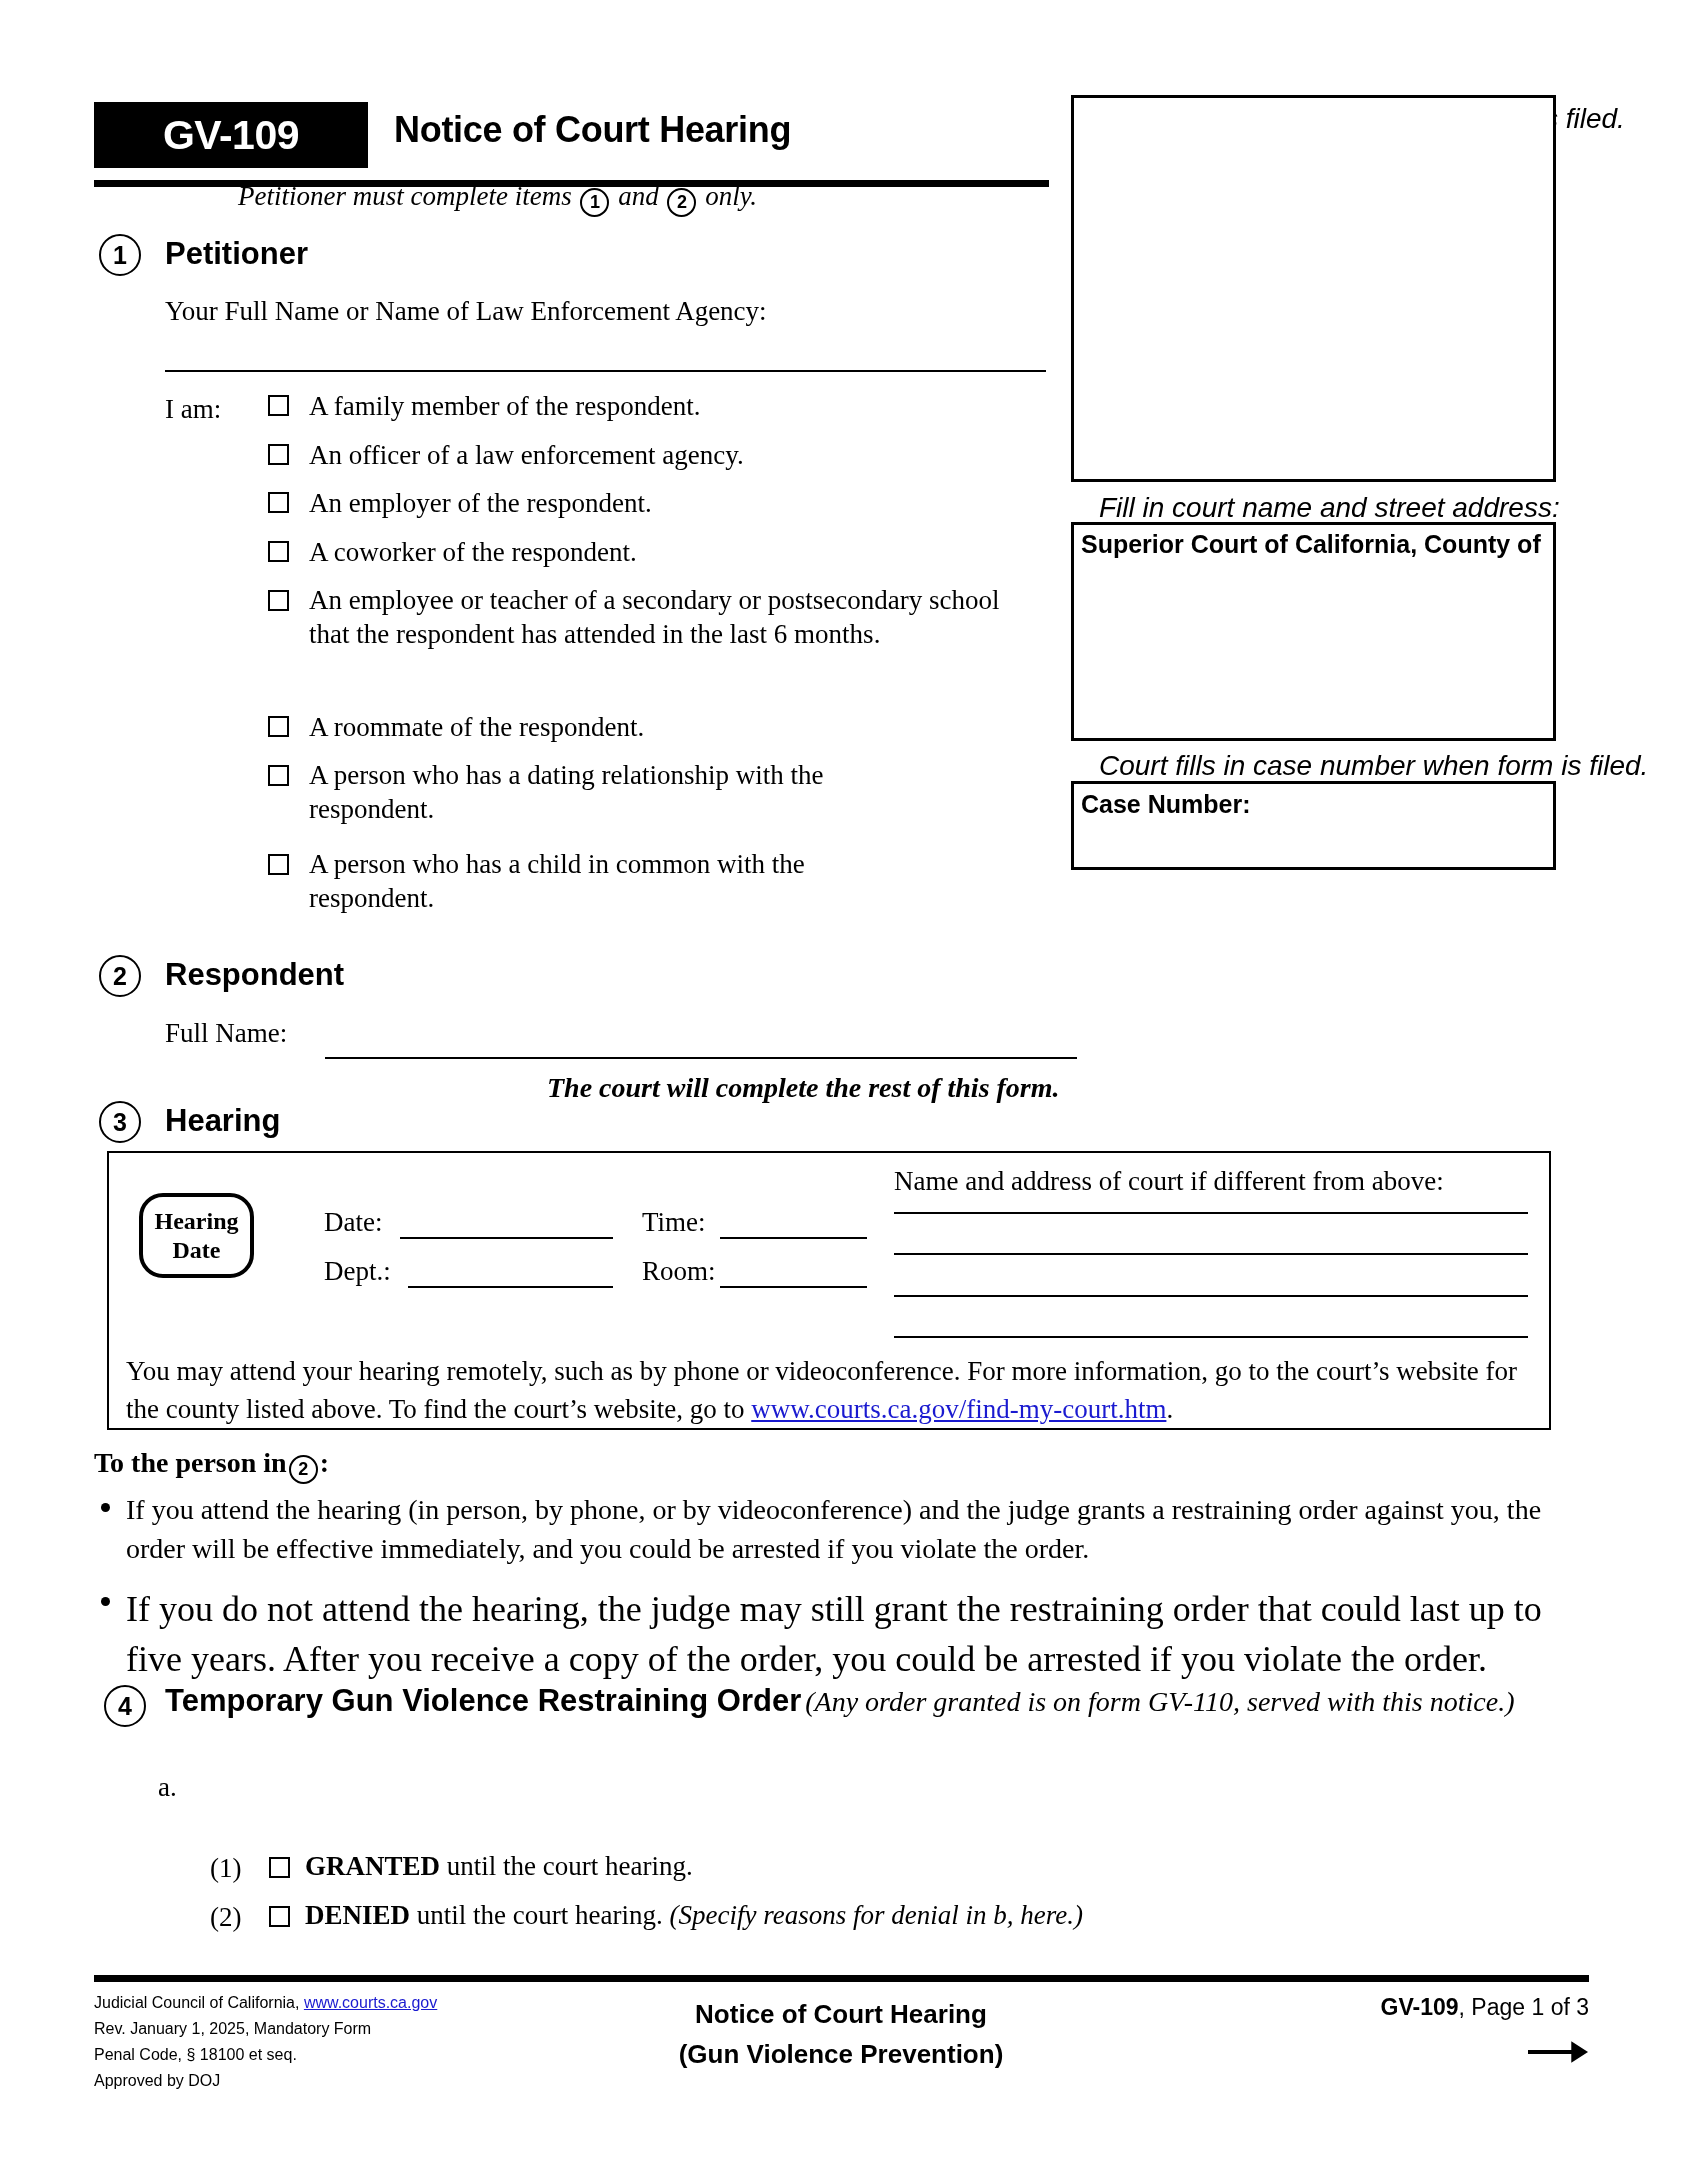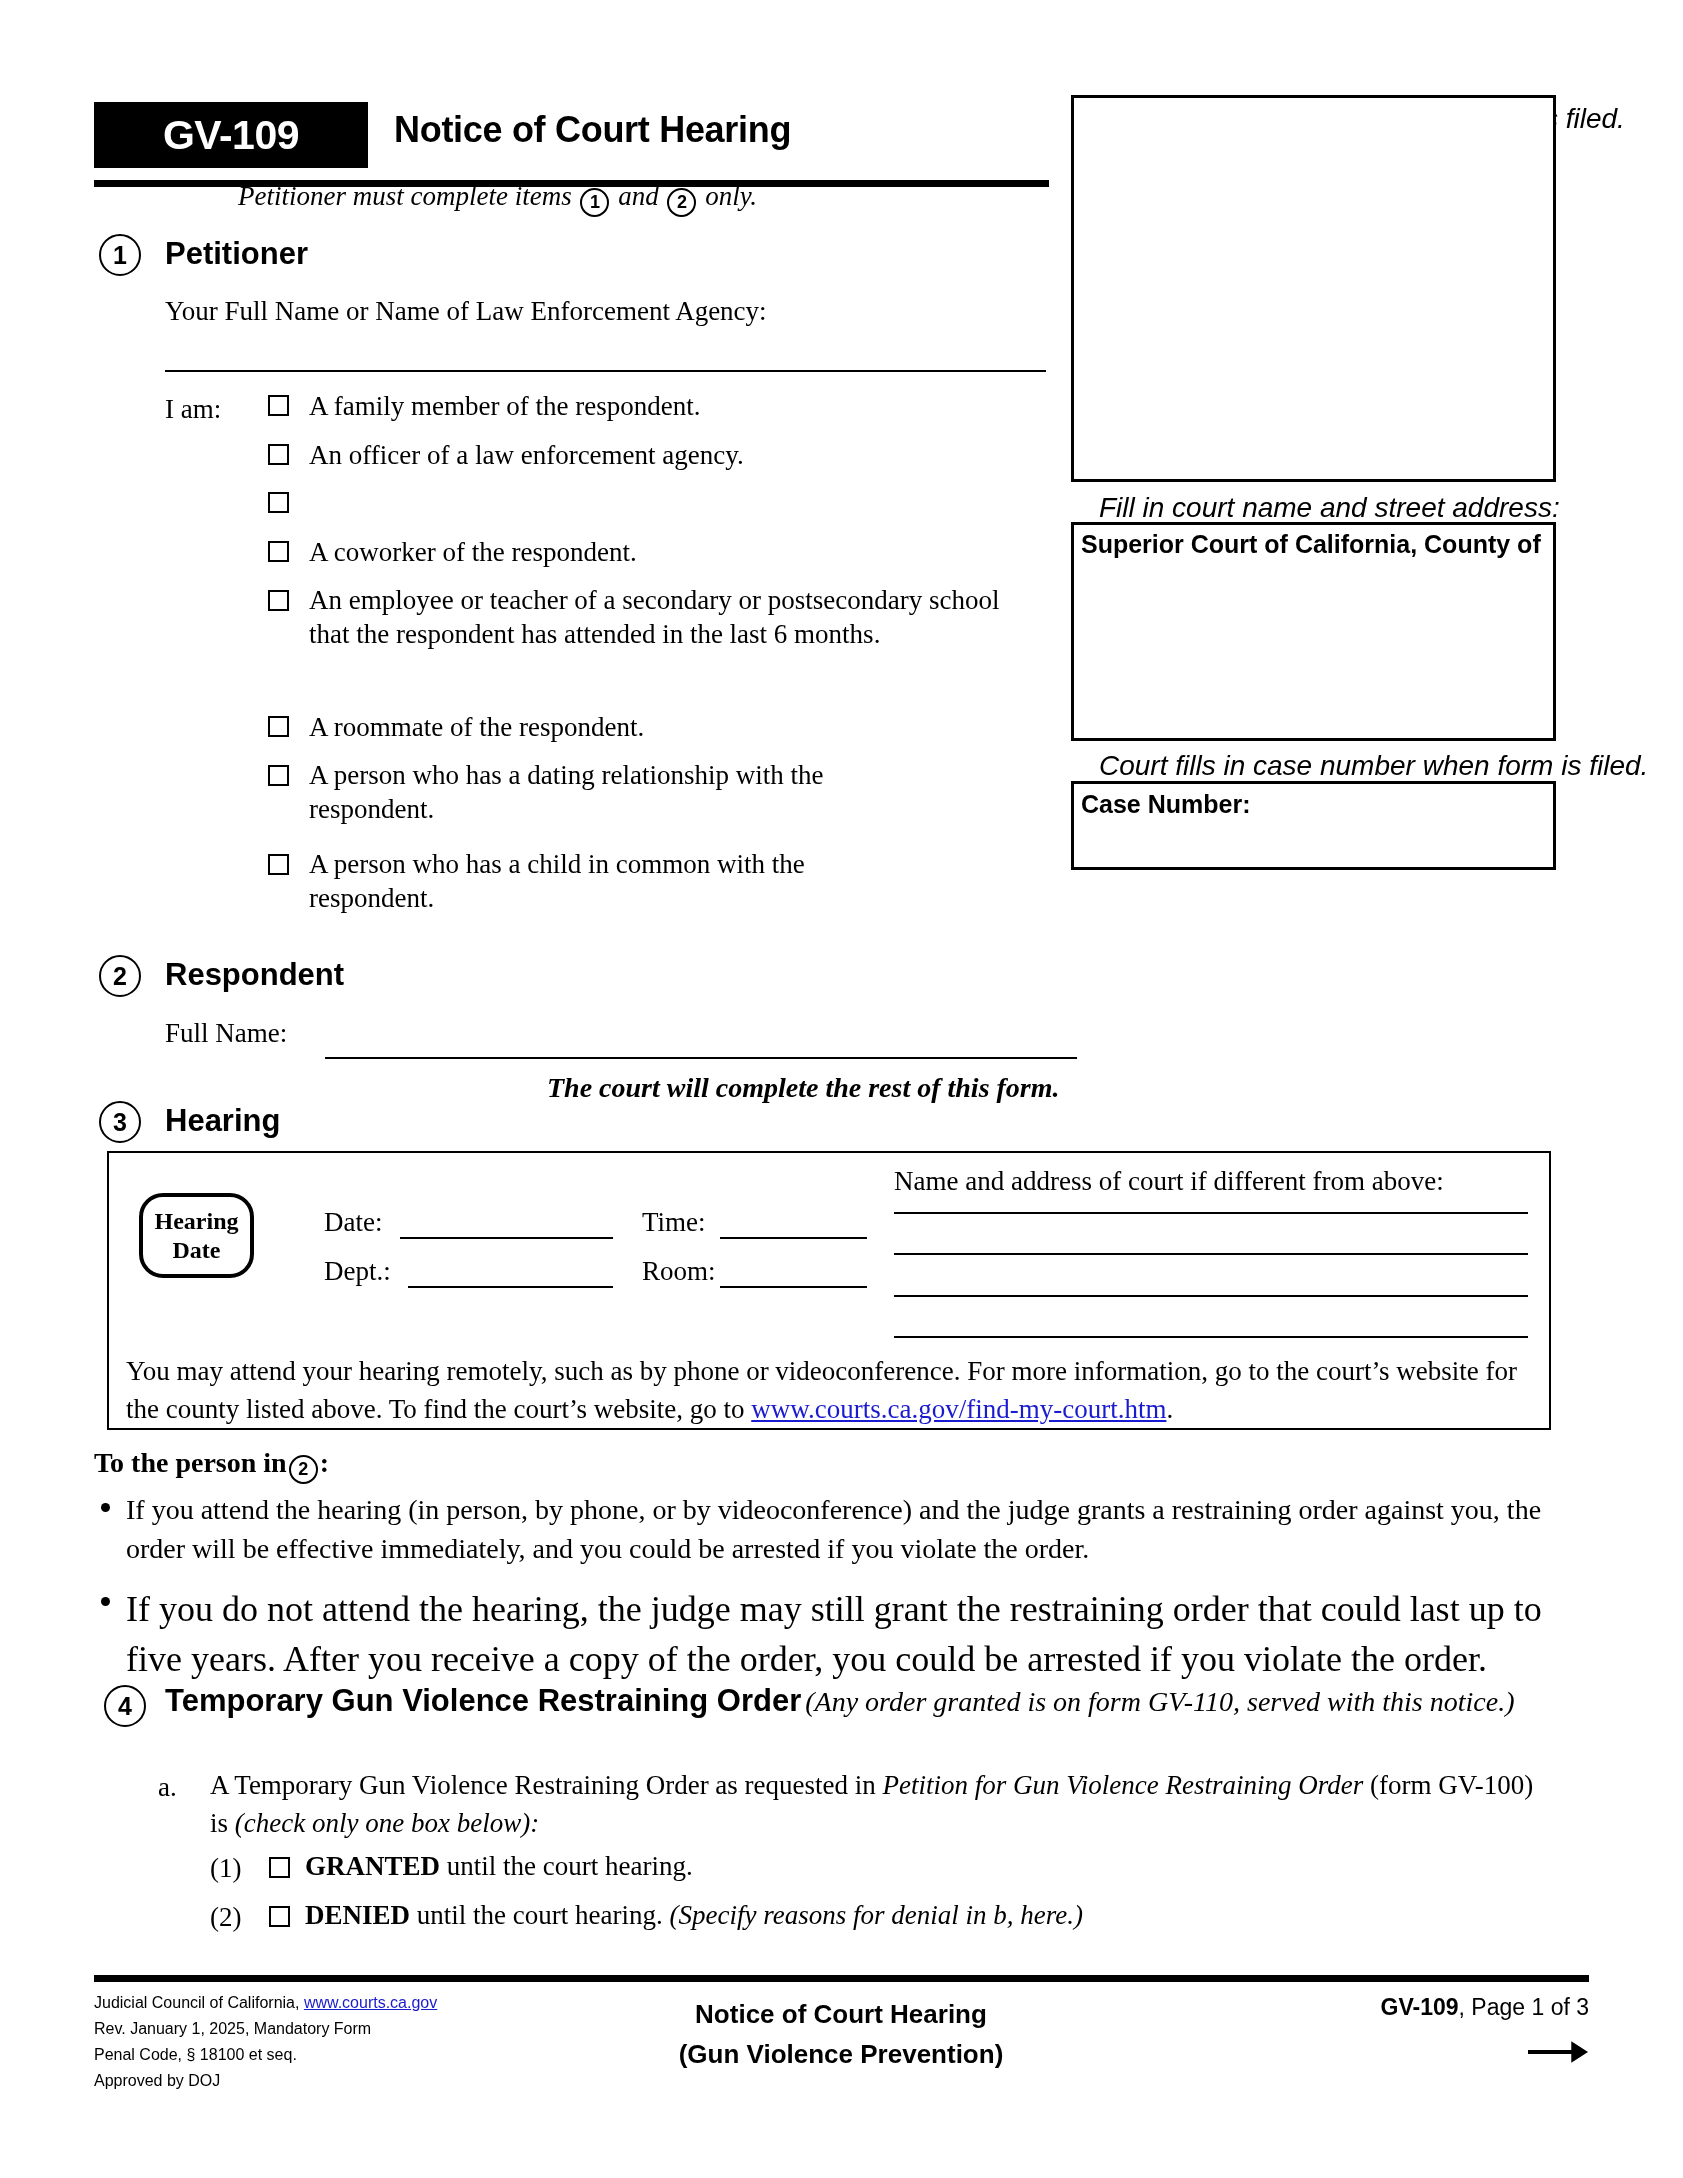--- a/index.html
+++ b/index.html
@@ -245,20 +245,21 @@
 
   <div class="ser" style="left:165px; top:392px;">I am:</div>
 
   <div class="cbx" style="left:268px; top:395px;"></div>
   <div class="ser" style="left:309px; top:389px; width:713px;">A family member of the respondent.</div>
 
   <div class="cbx" style="left:268px; top:444px;"></div>
   <div class="ser" style="left:309px; top:438px; width:713px;">An officer of a law enforcement agency.</div>
 
   <div class="cbx" style="left:268px; top:492px;"></div>
+  <div class="ser" style="left:309px; top:486px; width:713px;">An employer of the respondent.</div>
 
   <div class="cbx" style="left:268px; top:541px;"></div>
   <div class="ser" style="left:309px; top:535px; width:713px;">A coworker of the respondent.</div>
 
   <div class="cbx" style="left:268px; top:590px;"></div>
   <div class="ser" style="left:309px; top:583px; width:693px;">An employee or teacher of a secondary or postsecondary school that the respondent has attended in the last 6 months.</div>
 
   <div class="cbx" style="left:268px; top:716px;"></div>
   <div class="ser" style="left:309px; top:710px; width:713px;">A roommate of the respondent.</div>
 
@@ -316,24 +317,20 @@
   <div class="bull" style="left:101px; top:1597px;"></div>
   <div class="ser" style="left:126px; top:1584px; width:1436px; font-size:36px; line-height:1.40;">If you do not attend the hearing, the judge may still grant the restraining order that could last up to five years. After you receive a copy of the order, you could be arrested if you violate the order.</div>
 
   <div class="sec-num" style="left:104px; top:1685px;">4</div>
   <div style="position:absolute; left:165px; top:1683px; width:1386px;">
     <span class="sec-head" style="position:static;">Temporary Gun Violence Restraining Order</span>
     <span style="font-family:'Liberation Serif',serif; font-style:italic; font-size:28px;">(Any order granted is on form GV-110, served with this notice.)</span>
   </div>
 
   <div class="ser" style="left:158px; top:1770px;">a.</div>
-  <div class="ser" style="left:210px; top:1767px; width:1346px; line-height:1.40;">
-    <span>A Temporary Gun Violence Restraining Order as requested in </span><span class="ital">Petition for Gun Violence Restraining Order</span>
-    <span>(form GV-100) is </span><span class="ital">(check only one box below):</span>
-  </div>
 
   <div class="ser" style="left:210px; top:1851px;">(1)</div>
   <div class="cbx" style="left:269px; top:1857px;"></div>
   <div class="ser" style="left:305px; top:1849px;">
     <span class="bold">GRANTED</span><span> until the court hearing.</span>
   </div>
 
   <div class="ser" style="left:210px; top:1900px;">(2)</div>
   <div class="cbx" style="left:269px; top:1906px;"></div>
   <div class="ser" style="left:305px; top:1898px;">

